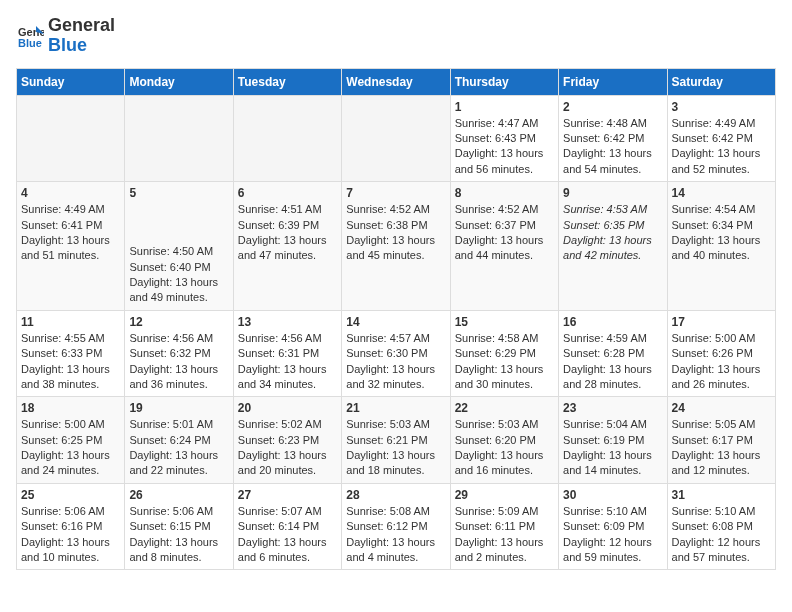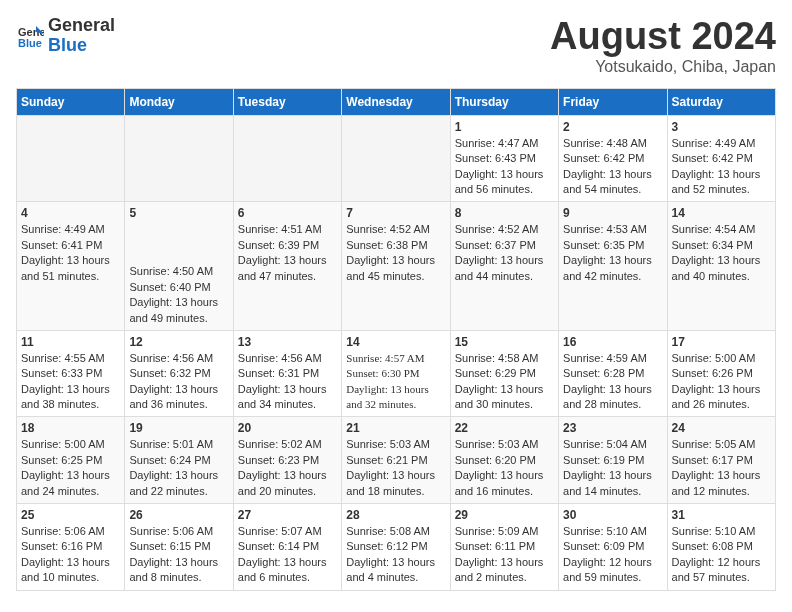--- a/index.html
+++ b/index.html
@@ -95,24 +95,20 @@
       <text x="2" y="25" font-size="11" font-weight="bold" fill="#1a6fc4">Blue</text>
       <polygon points="20,4 28,12 20,10" fill="#1a6fc4"></polygon>
     </svg>
     <div>
       <div class="logo-text">
         <div>General</div>
         <div style="color:#1a6fc4;">Blue</div>
       </div>
     </div>
   </div>
-  <div class="title-block">
-    <div class="calendar-title">August 2024</div>
-    <div class="calendar-subtitle">Yotsukaido, Chiba, Japan</div>
-  </div>
 </div>
 
 <table>
   <thead>
     <tr id="thead-row">
         <th>Sunday</th>
         <th>Monday</th>
         <th>Tuesday</th>
         <th>Wednesday</th>
         <th>Thursday</th>
@@ -179,21 +175,21 @@
         </td>
         <td>
           <span class="day-num">8</span>
           <div class="day-info" style="white-space: pre-line;">Sunrise: 4:52 AM
 Sunset: 6:37 PM
 Daylight: 13 hours
 and 44 minutes.</div>
         </td>
         <td>
           <span class="day-num">9</span>
-          <div class="day-info" style="white-space: pre-line;">Sunrise: 4:53 AM
+          <div class="day-info" style="white-space: pre-line; font-style: italic;">Sunrise: 4:53 AM
 Sunset: 6:35 PM
 Daylight: 13 hours
 and 42 minutes.</div>
         </td>
         <td>
           <span class="day-num">14</span>
           <div class="day-info" style="white-space: pre-line;">Sunrise: 4:54 AM
 Sunset: 6:34 PM
 Daylight: 13 hours
 and 40 minutes.</div>
@@ -216,21 +212,21 @@
         </td>
         <td>
           <span class="day-num">13</span>
           <div class="day-info" style="white-space: pre-line;">Sunrise: 4:56 AM
 Sunset: 6:31 PM
 Daylight: 13 hours
 and 34 minutes.</div>
         </td>
         <td>
           <span class="day-num">14</span>
-          <div class="day-info" style="white-space: pre-line; font-family: Liberation Serif, serif;">Sunrise: 4:57 AM
+          <div class="day-info" style="white-space: pre-line;">Sunrise: 4:57 AM
 Sunset: 6:30 PM
 Daylight: 13 hours
 and 32 minutes.</div>
         </td>
         <td>
           <span class="day-num">15</span>
           <div class="day-info" style="white-space: pre-line;">Sunrise: 4:58 AM
 Sunset: 6:29 PM
 Daylight: 13 hours
 and 30 minutes.</div>

